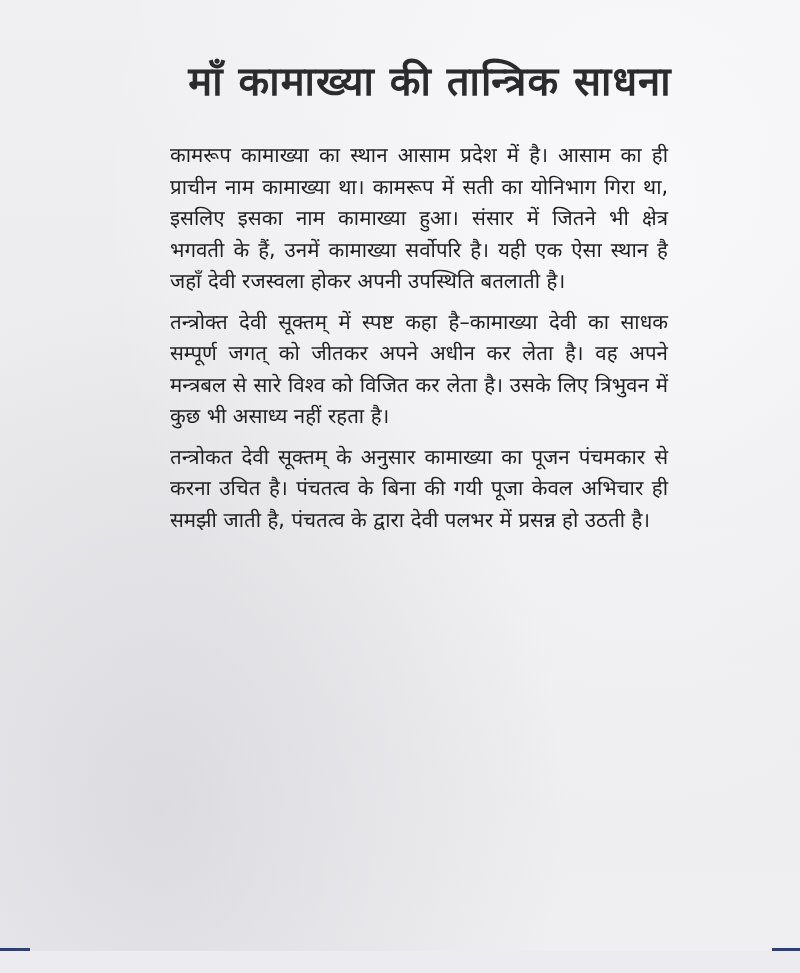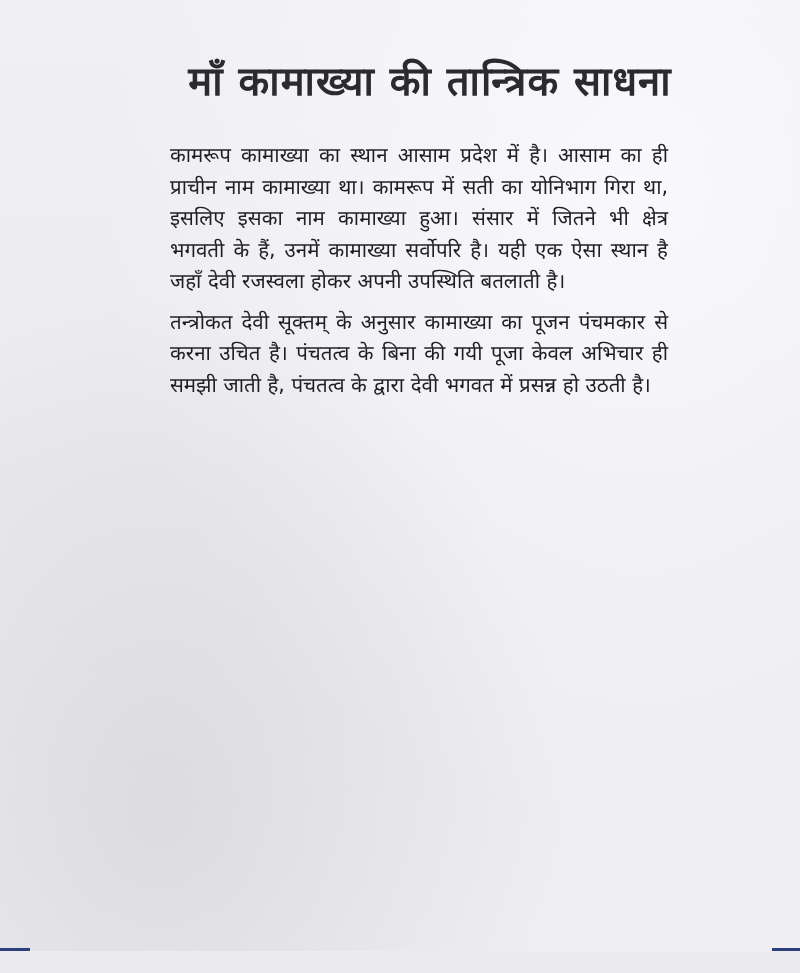--- a/index.html
+++ b/index.html
@@ -63,18 +63,19 @@
     .edge-mark.right { right: 0; width: 28px; }
   </style>
 </head>
 <body>
 
 <div class="page">
   <h1 class="title">माँ कामाख्या की तान्त्रिक साधना</h1>
 
   <div class="body-text">
     <p class="para">कामरूप कामाख्या का स्थान आसाम प्रदेश में है। आसाम का ही प्राचीन नाम कामाख्या था। कामरूप में सती का योनिभाग गिरा था, इसलिए इसका नाम कामाख्या हुआ। संसार में जितने भी क्षेत्र भगवती के हैं, उनमें कामाख्या सर्वोपरि है। यही एक ऐसा स्थान है जहाँ देवी रजस्वला होकर अपनी उपस्थिति बतलाती है।</p>
-    <p class="para">तन्त्रोकत देवी सूक्तम् के अनुसार कामाख्या का पूजन पंचमकार से करना उचित है। पंचतत्व के बिना की गयी पूजा केवल अभिचार ही समझी जाती है, पंचतत्व के द्वारा देवी भगवत में प्रसन्न हो उठती है।</p>
+    <p class="para">तन्त्रोक्त देवी सूक्तम् में स्पष्ट कहा है–कामाख्या देवी का साधक सम्पूर्ण जगत् को जीतकर अपने अधीन कर लेता है। वह अपने मन्त्रबल से सारे विश्व को विजित कर लेता है। उसके लिए त्रिभुवन में कुछ भी असाध्य नहीं रहता है।</p>
+    <p class="para">तन्त्रोकत देवी सूक्तम् के अनुसार कामाख्या का पूजन पंचमकार से करना उचित है। पंचतत्व के बिना की गयी पूजा केवल अभिचार ही समझी जाती है, पंचतत्व के द्वारा देवी पलभर में प्रसन्न हो उठती है।</p>
   </div>
 
   <div class="edge-mark left"></div>
   <div class="edge-mark right"></div>
 </div>
 
 </body></html>

